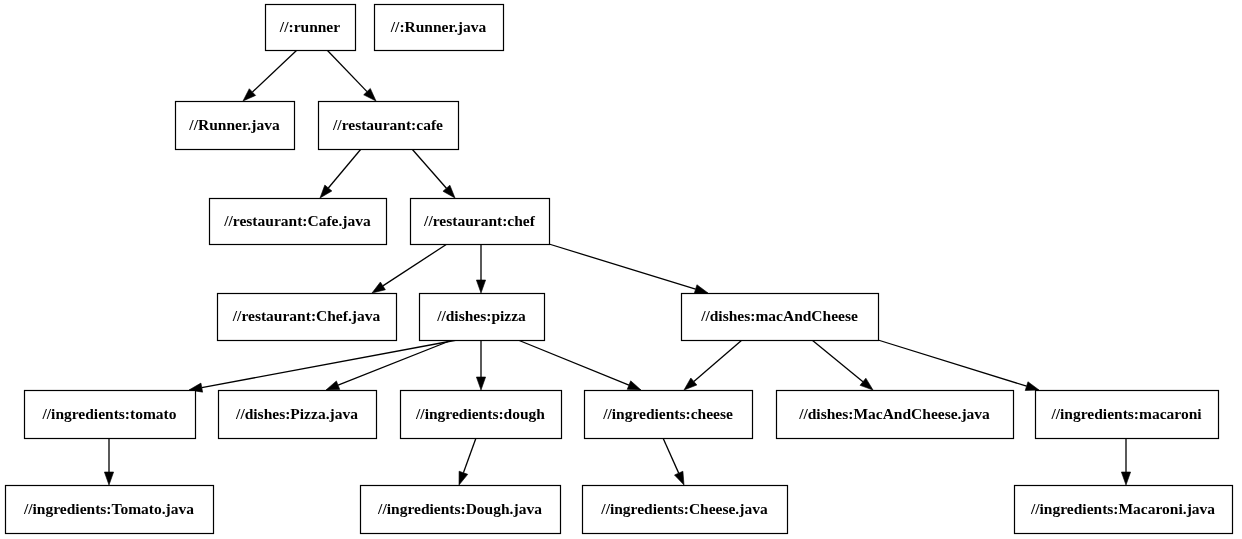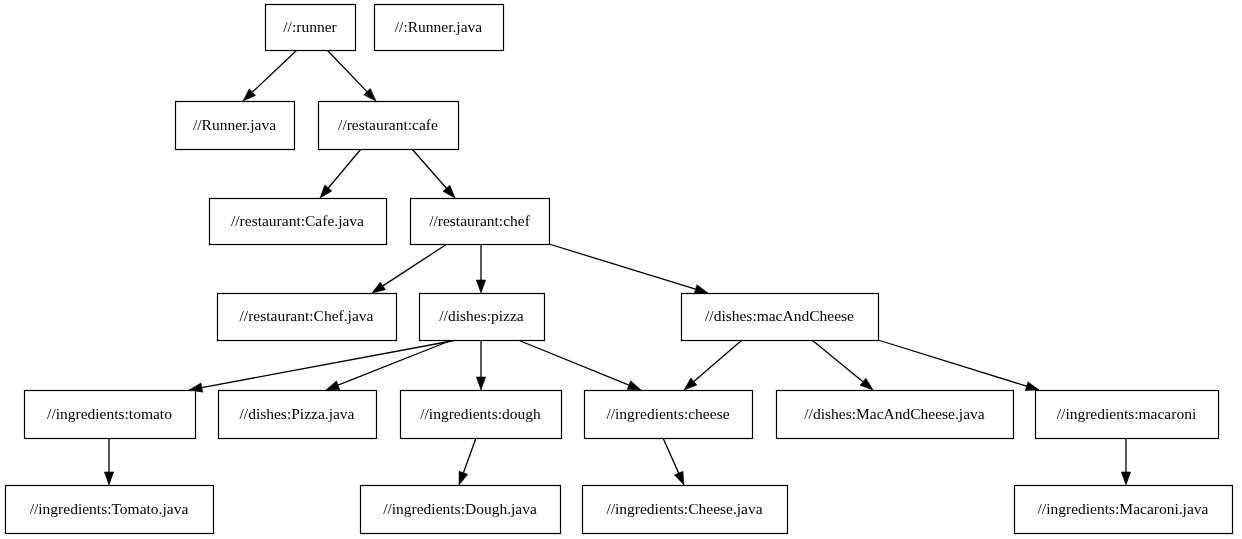--- a/index.html
+++ b/index.html
@@ -7,20 +7,21 @@
     padding: 0;
     background: #ffffff;
   }
   #graph-canvas {
     position: relative;
     width: 1242px;
     height: 539px;
     background: #ffffff;
     overflow: hidden;
     font-family: "Liberation Serif", "DejaVu Serif", serif;
+    font-weight: bold;
   }
   svg#graph-svg {
     position: absolute;
     top: 0;
     left: 0;
     width: 1242px;
     height: 539px;
     display: block;
   }
   .node-rect {

